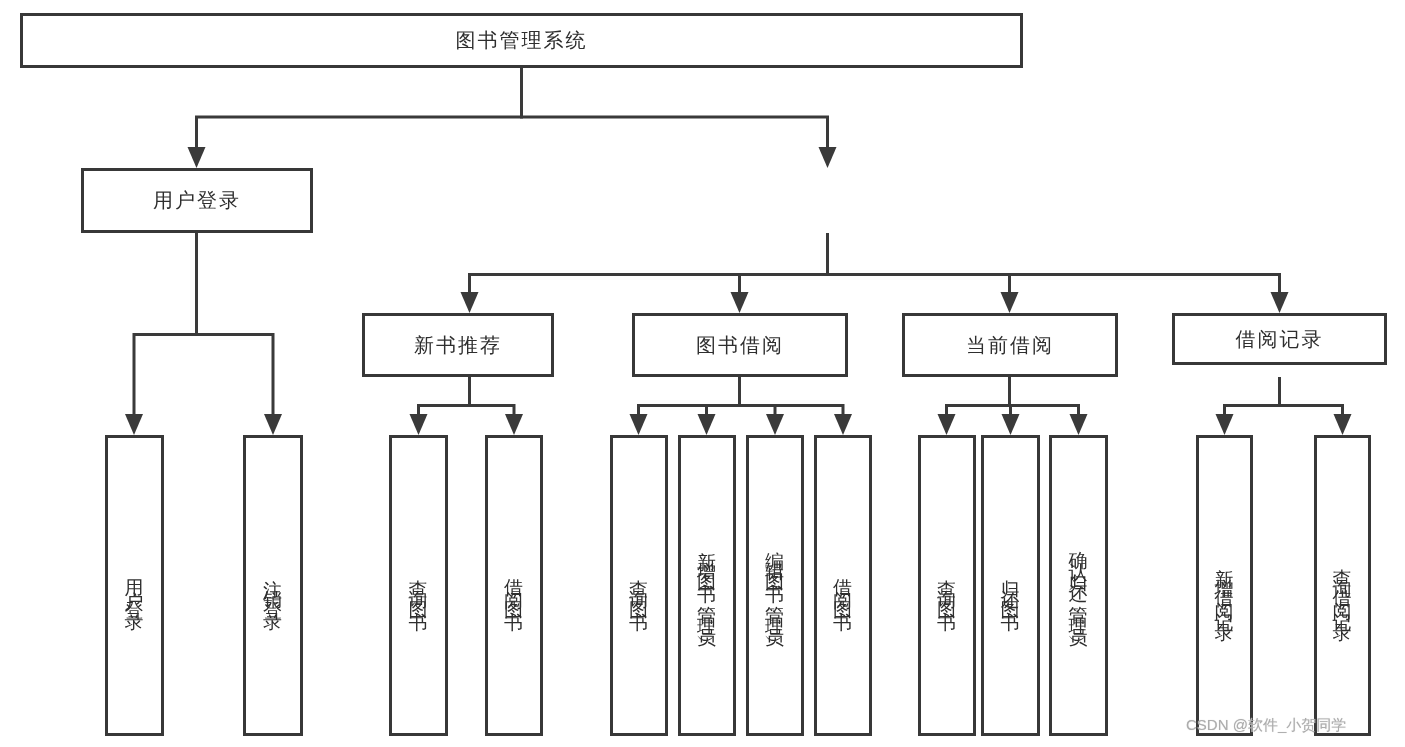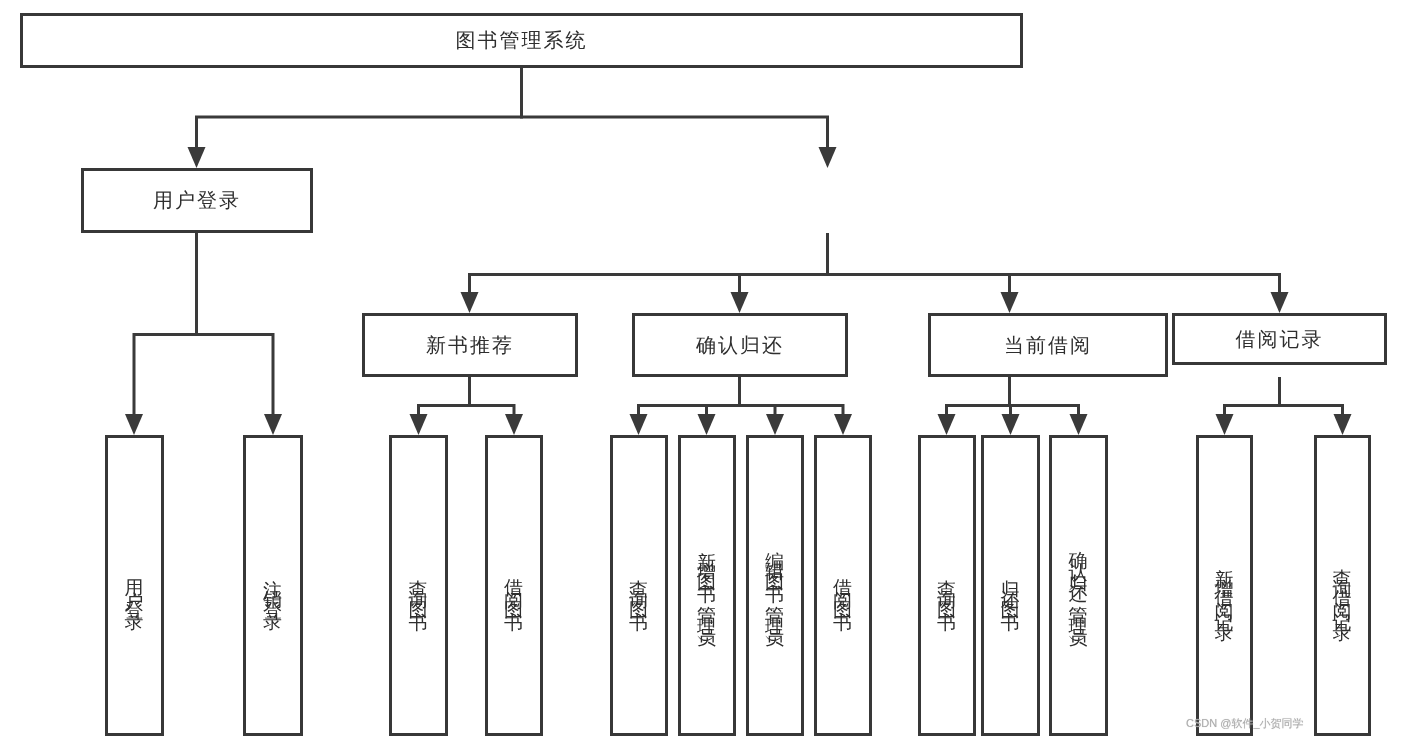--- a/index.html
+++ b/index.html
@@ -14,21 +14,21 @@
   }
   .node .lbl{
     font-size:20px;letter-spacing:2px;color:#2e2e2e;white-space:nowrap;font-family:Liberation Serif, serif;
   }
   .node .vlbl{
     writing-mode:vertical-rl;text-orientation:mixed;
     font-size:19px;letter-spacing:11px;color:#2e2e2e;line-height:1;
   }
   .watermark{
     position:absolute;left:1186px;top:716px;width:215px;
-    font-size:11px;color:#adadad;white-space:nowrap;z-index:5;
+    font-size:15px;color:#adadad;white-space:nowrap;z-index:5;
     text-shadow:0 0 1px #cfcfcf;
   }
 </style>
 </head>
 <body>
 
 <div class="canvas">
 
   <svg class="connectors" width="1405" height="747" viewBox="0 0 1405 747">
     <g stroke="#3a3a3a" stroke-width="3" fill="none">
@@ -87,27 +87,27 @@
   </svg>
 
   <div class="node" style="left:20px;top:13px;width:1003px;height:55px">
     <span class="lbl">图书管理系统</span>
   </div>
 
   <div class="node" style="left:81px;top:168px;width:232px;height:65px">
     <span class="lbl">用户登录</span>
   </div>
 
-  <div class="node" style="left:362px;top:313px;width:216px;height:64px">
+  <div class="node" style="left:362px;top:313px;width:192px;height:64px">
     <span class="lbl">新书推荐</span>
   </div>
   <div class="node" style="left:632px;top:313px;width:216px;height:64px">
-    <span class="lbl">确认归还</span>
+    <span class="lbl">图书借阅</span>
   </div>
-  <div class="node" style="left:928px;top:313px;width:240px;height:64px">
+  <div class="node" style="left:902px;top:313px;width:216px;height:64px">
     <span class="lbl">当前借阅</span>
   </div>
   <div class="node" style="left:1172px;top:313px;width:215px;height:52px">
     <span class="lbl">借阅记录</span>
   </div>
 
   <div class="node" style="left:105px;top:435px;width:59px;height:301px">
     <span class="vlbl">用户登录</span>
   </div>
   <div class="node" style="left:243px;top:435px;width:60px;height:301px">

